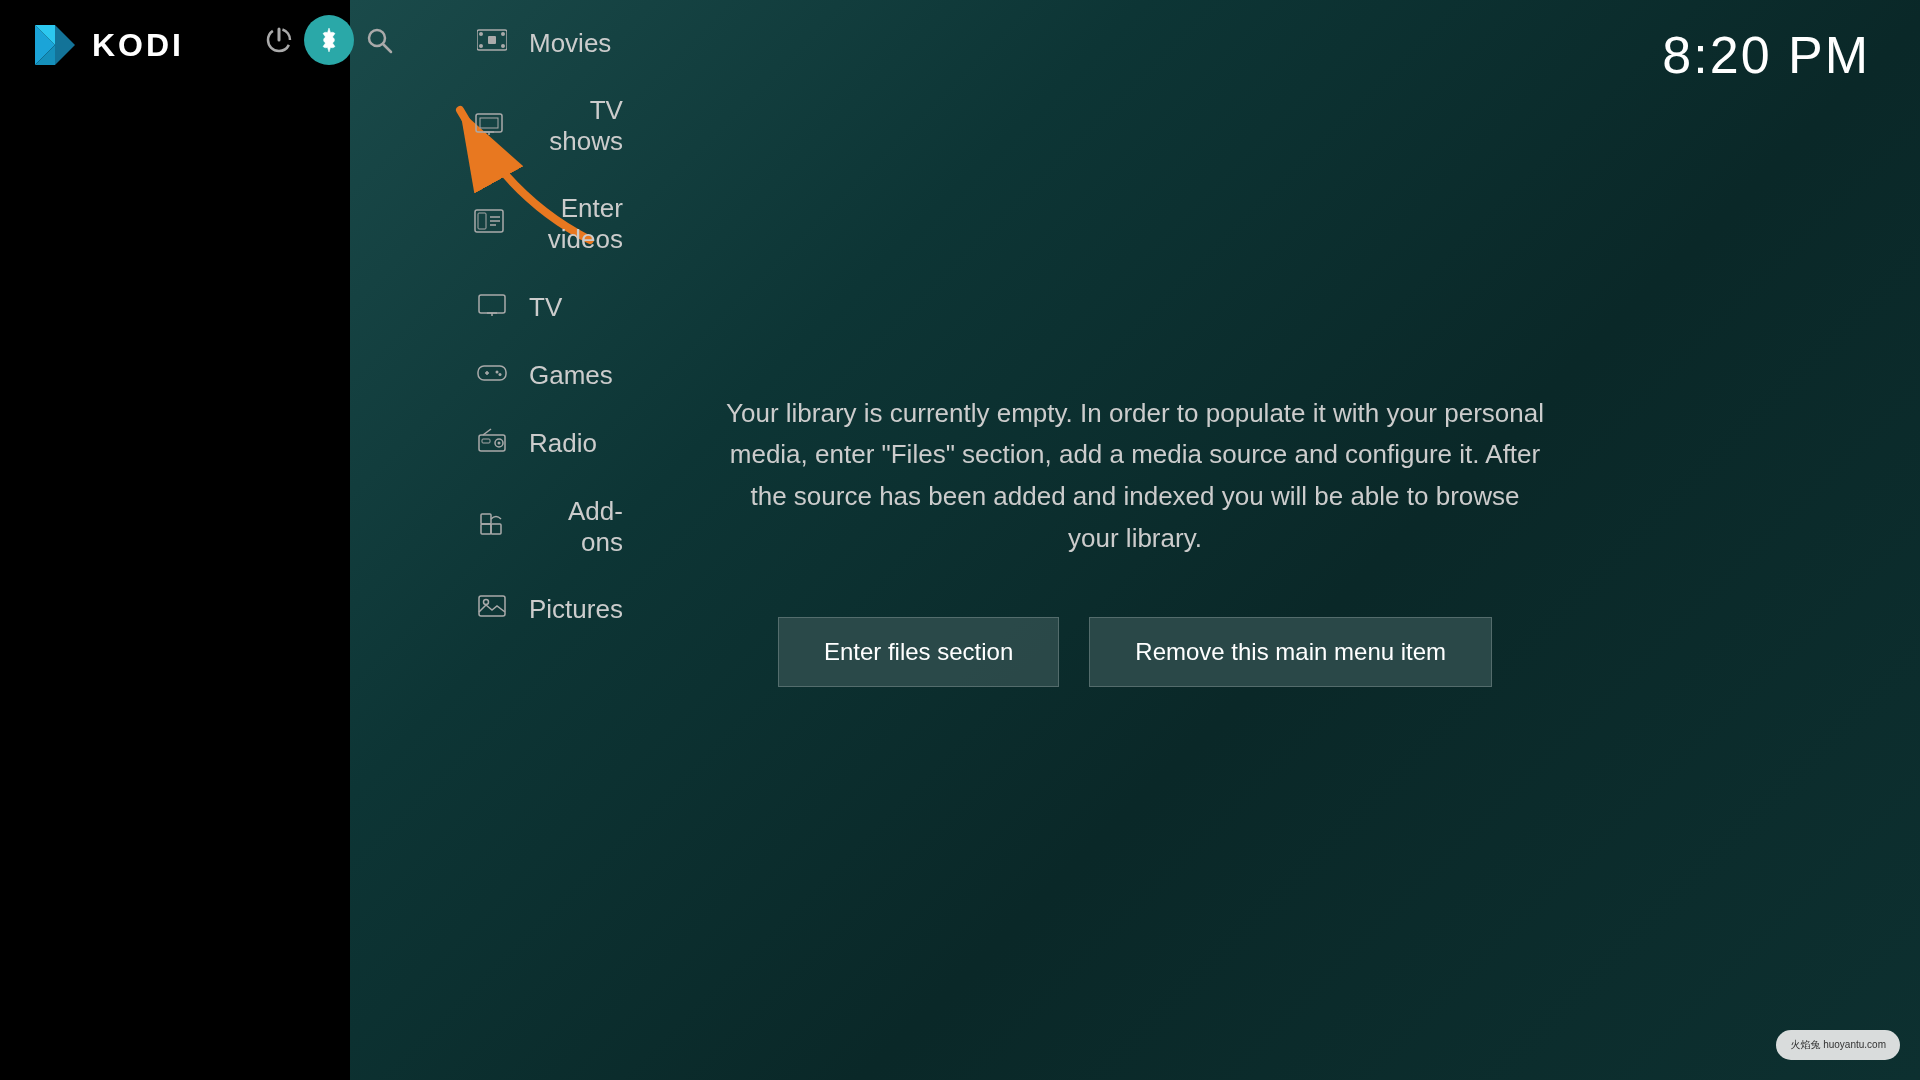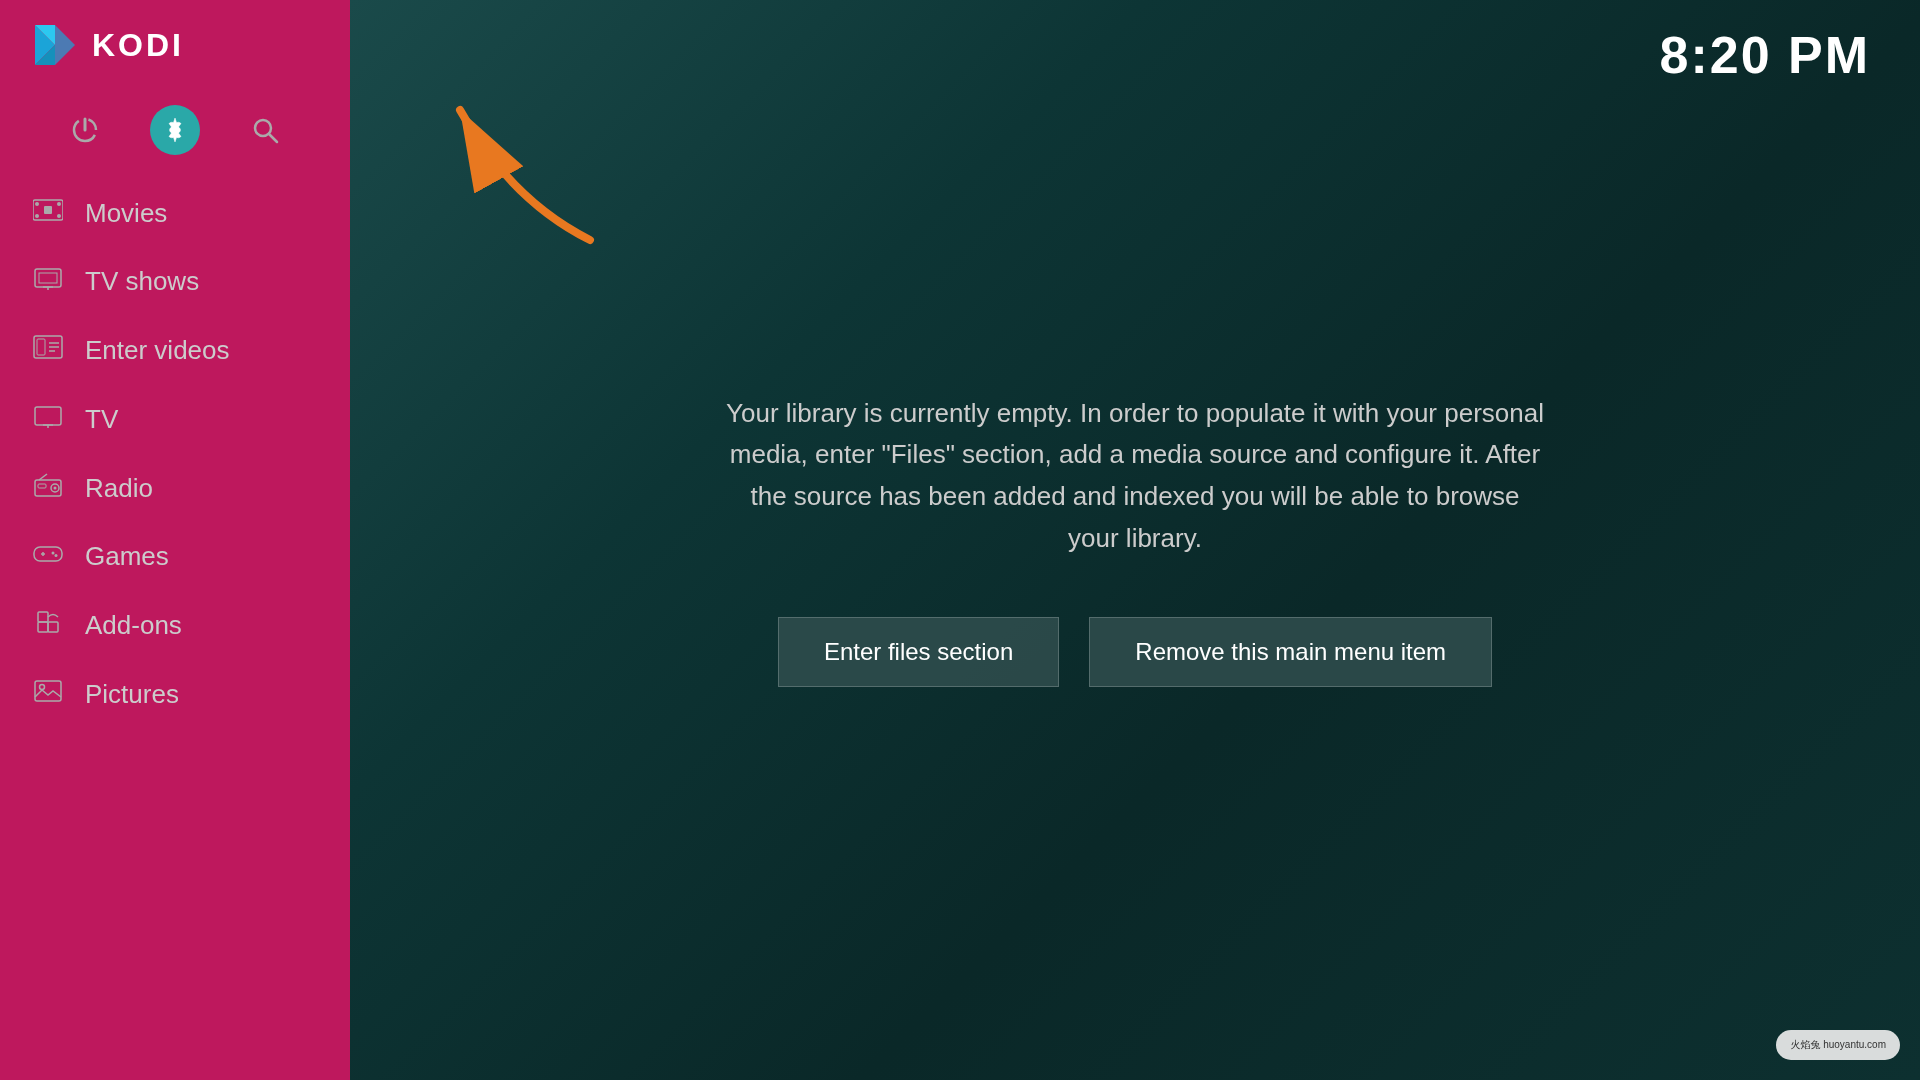--- a/index.html
+++ b/index.html
@@ -10,23 +10,23 @@
       overflow: hidden;
       font-family: 'Arial', sans-serif;
       background: #1a3a3a;
       display: flex;
     }
 
     
     .sidebar {
       width: 350px;
       height: 1080px;
-      background: #be185d;
-      display: flex;
-      flex-direction: column;
+      background: #000000;
+      display: flex;
+      flex-direction: row;
       flex-shrink: 0;
       position: relative;
       z-index: 10;
     }
 
     .sidebar-header {
       display: flex;
       align-items: center;
       padding: 20px 30px;
       height: 90px;
@@ -95,20 +95,21 @@
 
     .nav-item .nav-icon {
       font-size: 26px;
       width: 35px;
       text-align: center;
       color: #aaa;
     }
 
     .nav-item .nav-label {
       font-size: 26px;
+      text-align: right;
     }
 
     
     .main-content {
       flex: 1;
       height: 1080px;
       background: linear-gradient(135deg, #1a4a4a 0%, #0d3535 30%, #0a2828 60%, #0d3030 100%);
       position: relative;
       display: flex;
       flex-direction: column;
@@ -116,21 +117,21 @@
       justify-content: center;
     }
 
     
     .clock {
       position: absolute;
       top: 25px;
       right: 50px;
       color: white;
       font-size: 52px;
-      font-weight: 700;
+      font-weight: 400;
       letter-spacing: 2px;
     }
 
     
     .library-message {
       text-align: center;
       max-width: 900px;
       padding: 40px;
     }
 
@@ -272,42 +273,42 @@
             <rect x="2" y="4" width="26" height="18" rx="2" fill="none" stroke="#aaa" stroke-width="1.5"></rect>
             <line x1="10" y1="22" x2="20" y2="22" stroke="#aaa" stroke-width="1.5"></line>
             <line x1="15" y1="22" x2="15" y2="25" stroke="#aaa" stroke-width="1.5"></line>
           </svg>
       </span>
       <span class="nav-label">TV</span>
     </div>
 
     <div class="nav-item">
       <span class="nav-icon">
+        <svg width="32" height="22" viewBox="0 0 32 22">
+            <rect x="2" y="4" width="28" height="14" rx="6" fill="none" stroke="#aaa" stroke-width="1.5"></rect>
+            <line x1="9" y1="11" x2="13" y2="11" stroke="#aaa" stroke-width="1.5"></line>
+            <line x1="11" y1="9" x2="11" y2="13" stroke="#aaa" stroke-width="1.5"></line>
+            <circle cx="21" cy="10" r="1.5" fill="#aaa"></circle>
+            <circle cx="24" cy="12.5" r="1.5" fill="#aaa"></circle>
+          </svg>
+      </span>
+      <span class="nav-label">Games</span>
+    </div>
+
+    <div class="nav-item">
+      <span class="nav-icon">
         <svg width="30" height="26" viewBox="0 0 30 26">
             <rect x="2" y="8" width="26" height="16" rx="2" fill="none" stroke="#aaa" stroke-width="1.5"></rect>
             <line x1="6" y1="8" x2="14" y2="2" stroke="#aaa" stroke-width="1.5"></line>
             <circle cx="22" cy="16" r="4" fill="none" stroke="#aaa" stroke-width="1.5"></circle>
             <circle cx="22" cy="16" r="1.5" fill="#aaa"></circle>
             <rect x="5" y="12" width="8" height="4" rx="1" fill="none" stroke="#aaa" stroke-width="1"></rect>
           </svg>
       </span>
       <span class="nav-label">Radio</span>
-    </div>
-
-    <div class="nav-item">
-      <span class="nav-icon">
-        <svg width="32" height="22" viewBox="0 0 32 22">
-            <rect x="2" y="4" width="28" height="14" rx="6" fill="none" stroke="#aaa" stroke-width="1.5"></rect>
-            <line x1="9" y1="11" x2="13" y2="11" stroke="#aaa" stroke-width="1.5"></line>
-            <line x1="11" y1="9" x2="11" y2="13" stroke="#aaa" stroke-width="1.5"></line>
-            <circle cx="21" cy="10" r="1.5" fill="#aaa"></circle>
-            <circle cx="24" cy="12.5" r="1.5" fill="#aaa"></circle>
-          </svg>
-      </span>
-      <span class="nav-label">Games</span>
     </div>
 
     <div class="nav-item">
       <span class="nav-icon">
         <svg width="28" height="28" viewBox="0 0 28 28">
             <rect x="4" y="14" width="10" height="10" rx="1" fill="none" stroke="#aaa" stroke-width="1.5"></rect>
             <rect x="14" y="14" width="10" height="10" rx="1" fill="none" stroke="#aaa" stroke-width="1.5"></rect>
             <rect x="4" y="4" width="10" height="10" rx="1" fill="none" stroke="#aaa" stroke-width="1.5"></rect>
             <path d="M14 9 Q19 4 24 9" fill="none" stroke="#aaa" stroke-width="1.5"></path>
           </svg>

